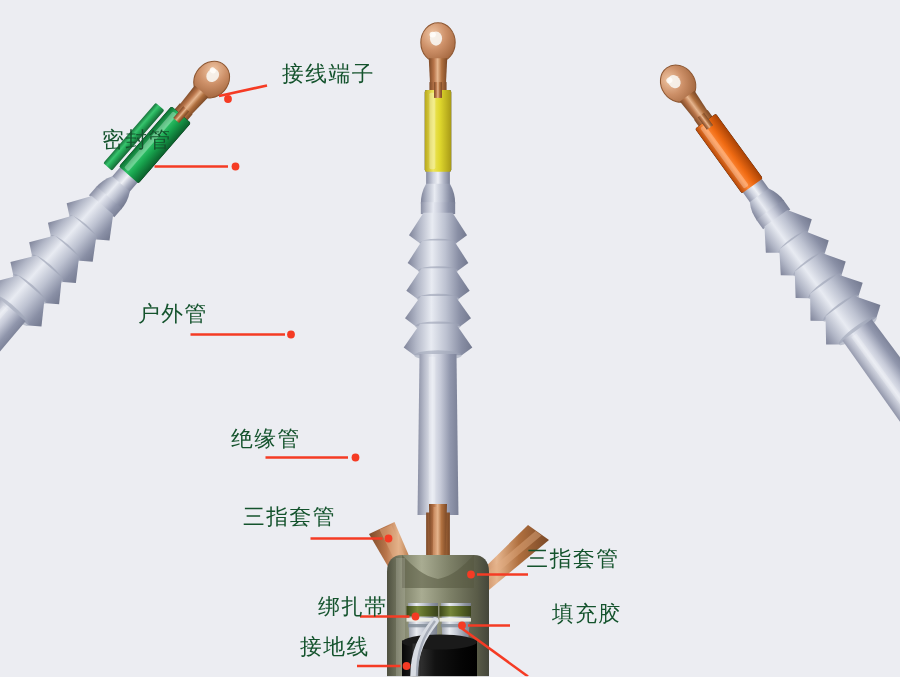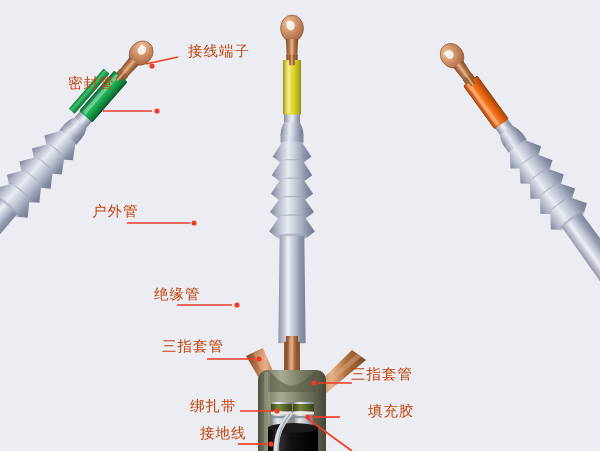--- a/index.html
+++ b/index.html
@@ -6,23 +6,23 @@
   body{
     width:600px;height:451px;overflow:hidden;
     background:#ecedf2;
     font-family:"Liberation Sans","DejaVu Sans",sans-serif;
     position:relative;
   }
   #stage{position:absolute;inset:0;width:600px;height:451px;}
   #art{position:absolute;left:0;top:0;}
   .lbl{
     position:absolute;
-    color:#c2410c;
+    color:#14532d;
     font-size:14.5px;
-    font-family:Liberation Sans, sans-serif;
+    font-family:Liberation Mono, monospace;
     letter-spacing:1px;
     white-space:nowrap;
     line-height:1;
     user-select:none;
   }
   .wm{
     position:absolute;
     left:14px;top:26px;
     width:104px;height:26px;
     color:#dfe2ea;
@@ -259,22 +259,22 @@
         <circle cx="277" cy="411" r="2.6"></circle>
         <circle cx="271" cy="444" r="2.6"></circle>
         <circle cx="314" cy="383" r="2.6"></circle>
         <circle cx="308" cy="417" r="2.6"></circle>
       </g>
 
     </g>
   </svg>
 
   <div class="lbl" style="left:188px;top:44px;">接线端子</div>
-  <div class="lbl" style="left:68px;top:76px;">密封管</div>
+  <div class="lbl" style="left:68px;top:88px;">密封管</div>
   <div class="lbl" style="left:92px;top:204px;">户外管</div>
   <div class="lbl" style="left:138px;top:287px;margin-left:16px;">绝缘管</div>
   <div class="lbl" style="left:162px;top:339px;">三指套管</div>
-  <div class="lbl" style="left:190px;top:399px;">绑扎带</div>
+  <div class="lbl" style="left:212px;top:399px;">绑扎带</div>
   <div class="lbl" style="left:200px;top:426px;">接地线</div>
   <div class="lbl" style="left:351px;top:367px;">三指套管</div>
   <div class="lbl" style="left:368px;top:404px;">填充胶</div>
 
 </div>
 
 </body></html>

